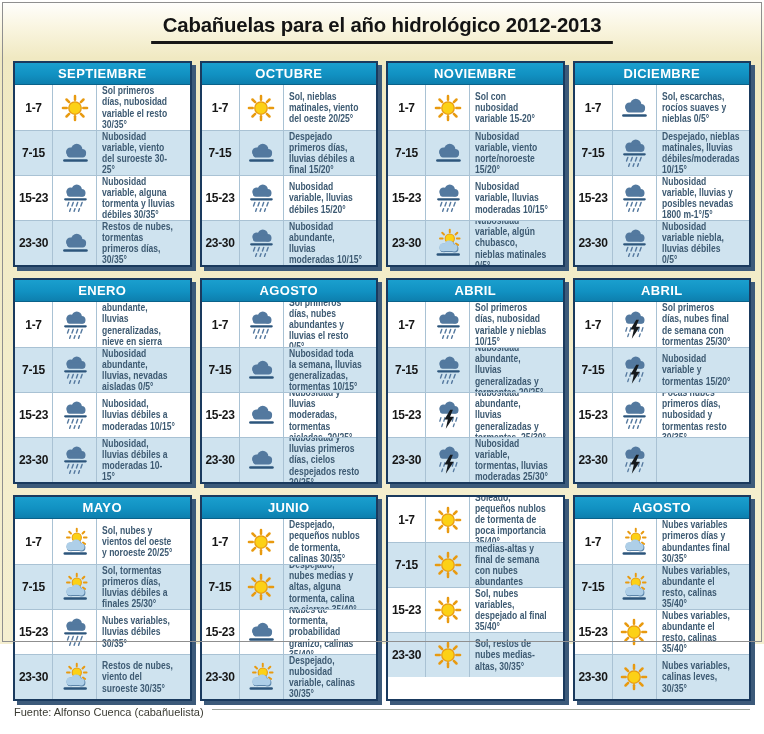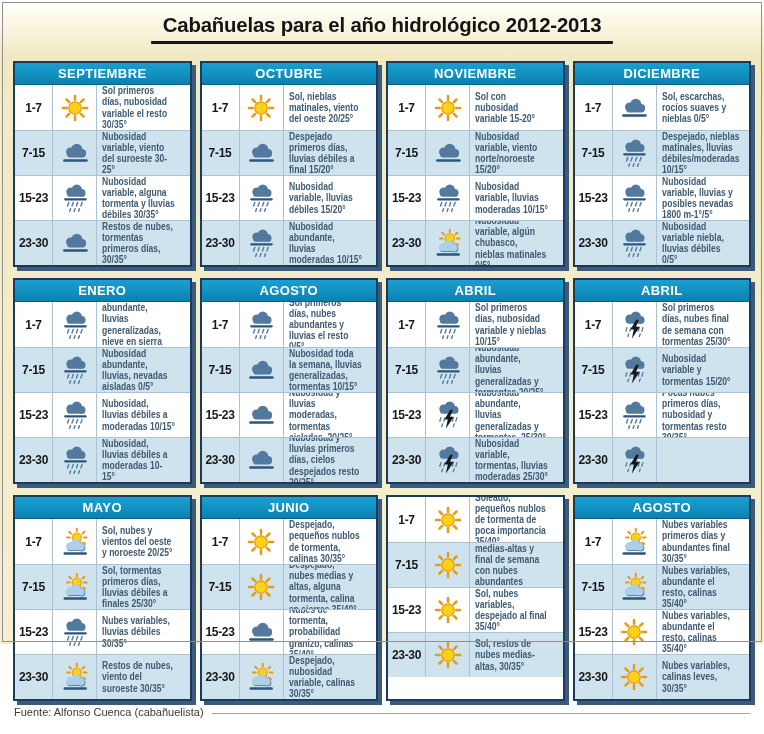--- a/index.html
+++ b/index.html
@@ -53,21 +53,21 @@
     border-right:1px solid #a9c2d4;
   }
   .cell.icon span{ display:flex; }
   .cell.desc{ display:flex; align-items:center; padding:1px 2px 1px 5px; overflow:hidden; }
   .cell.desc .txt{
     display:block; width:117%; transform:scaleX(0.855); transform-origin:0 50%;
     font-size:10px; line-height:11.2px; color:var(--desc-text); font-weight:bold;
   }
   .footer{
     position:absolute; left:14px; right:14px; top:706px;
-    display:flex; align-items:center; gap:8px;
+    display:flex; align-items:flex-start; gap:8px;
   }
   .footer .src{ font-size:11px; color:#3b3b33; white-space:nowrap; }
   .footer .footer-line{ flex:1; height:1px; background:#a0a69e; margin-top:3px; }
 </style>
 </head>
 <body>
 
 <div class="page">
   <div class="frame"></div>
   <header class="title-wrap">

